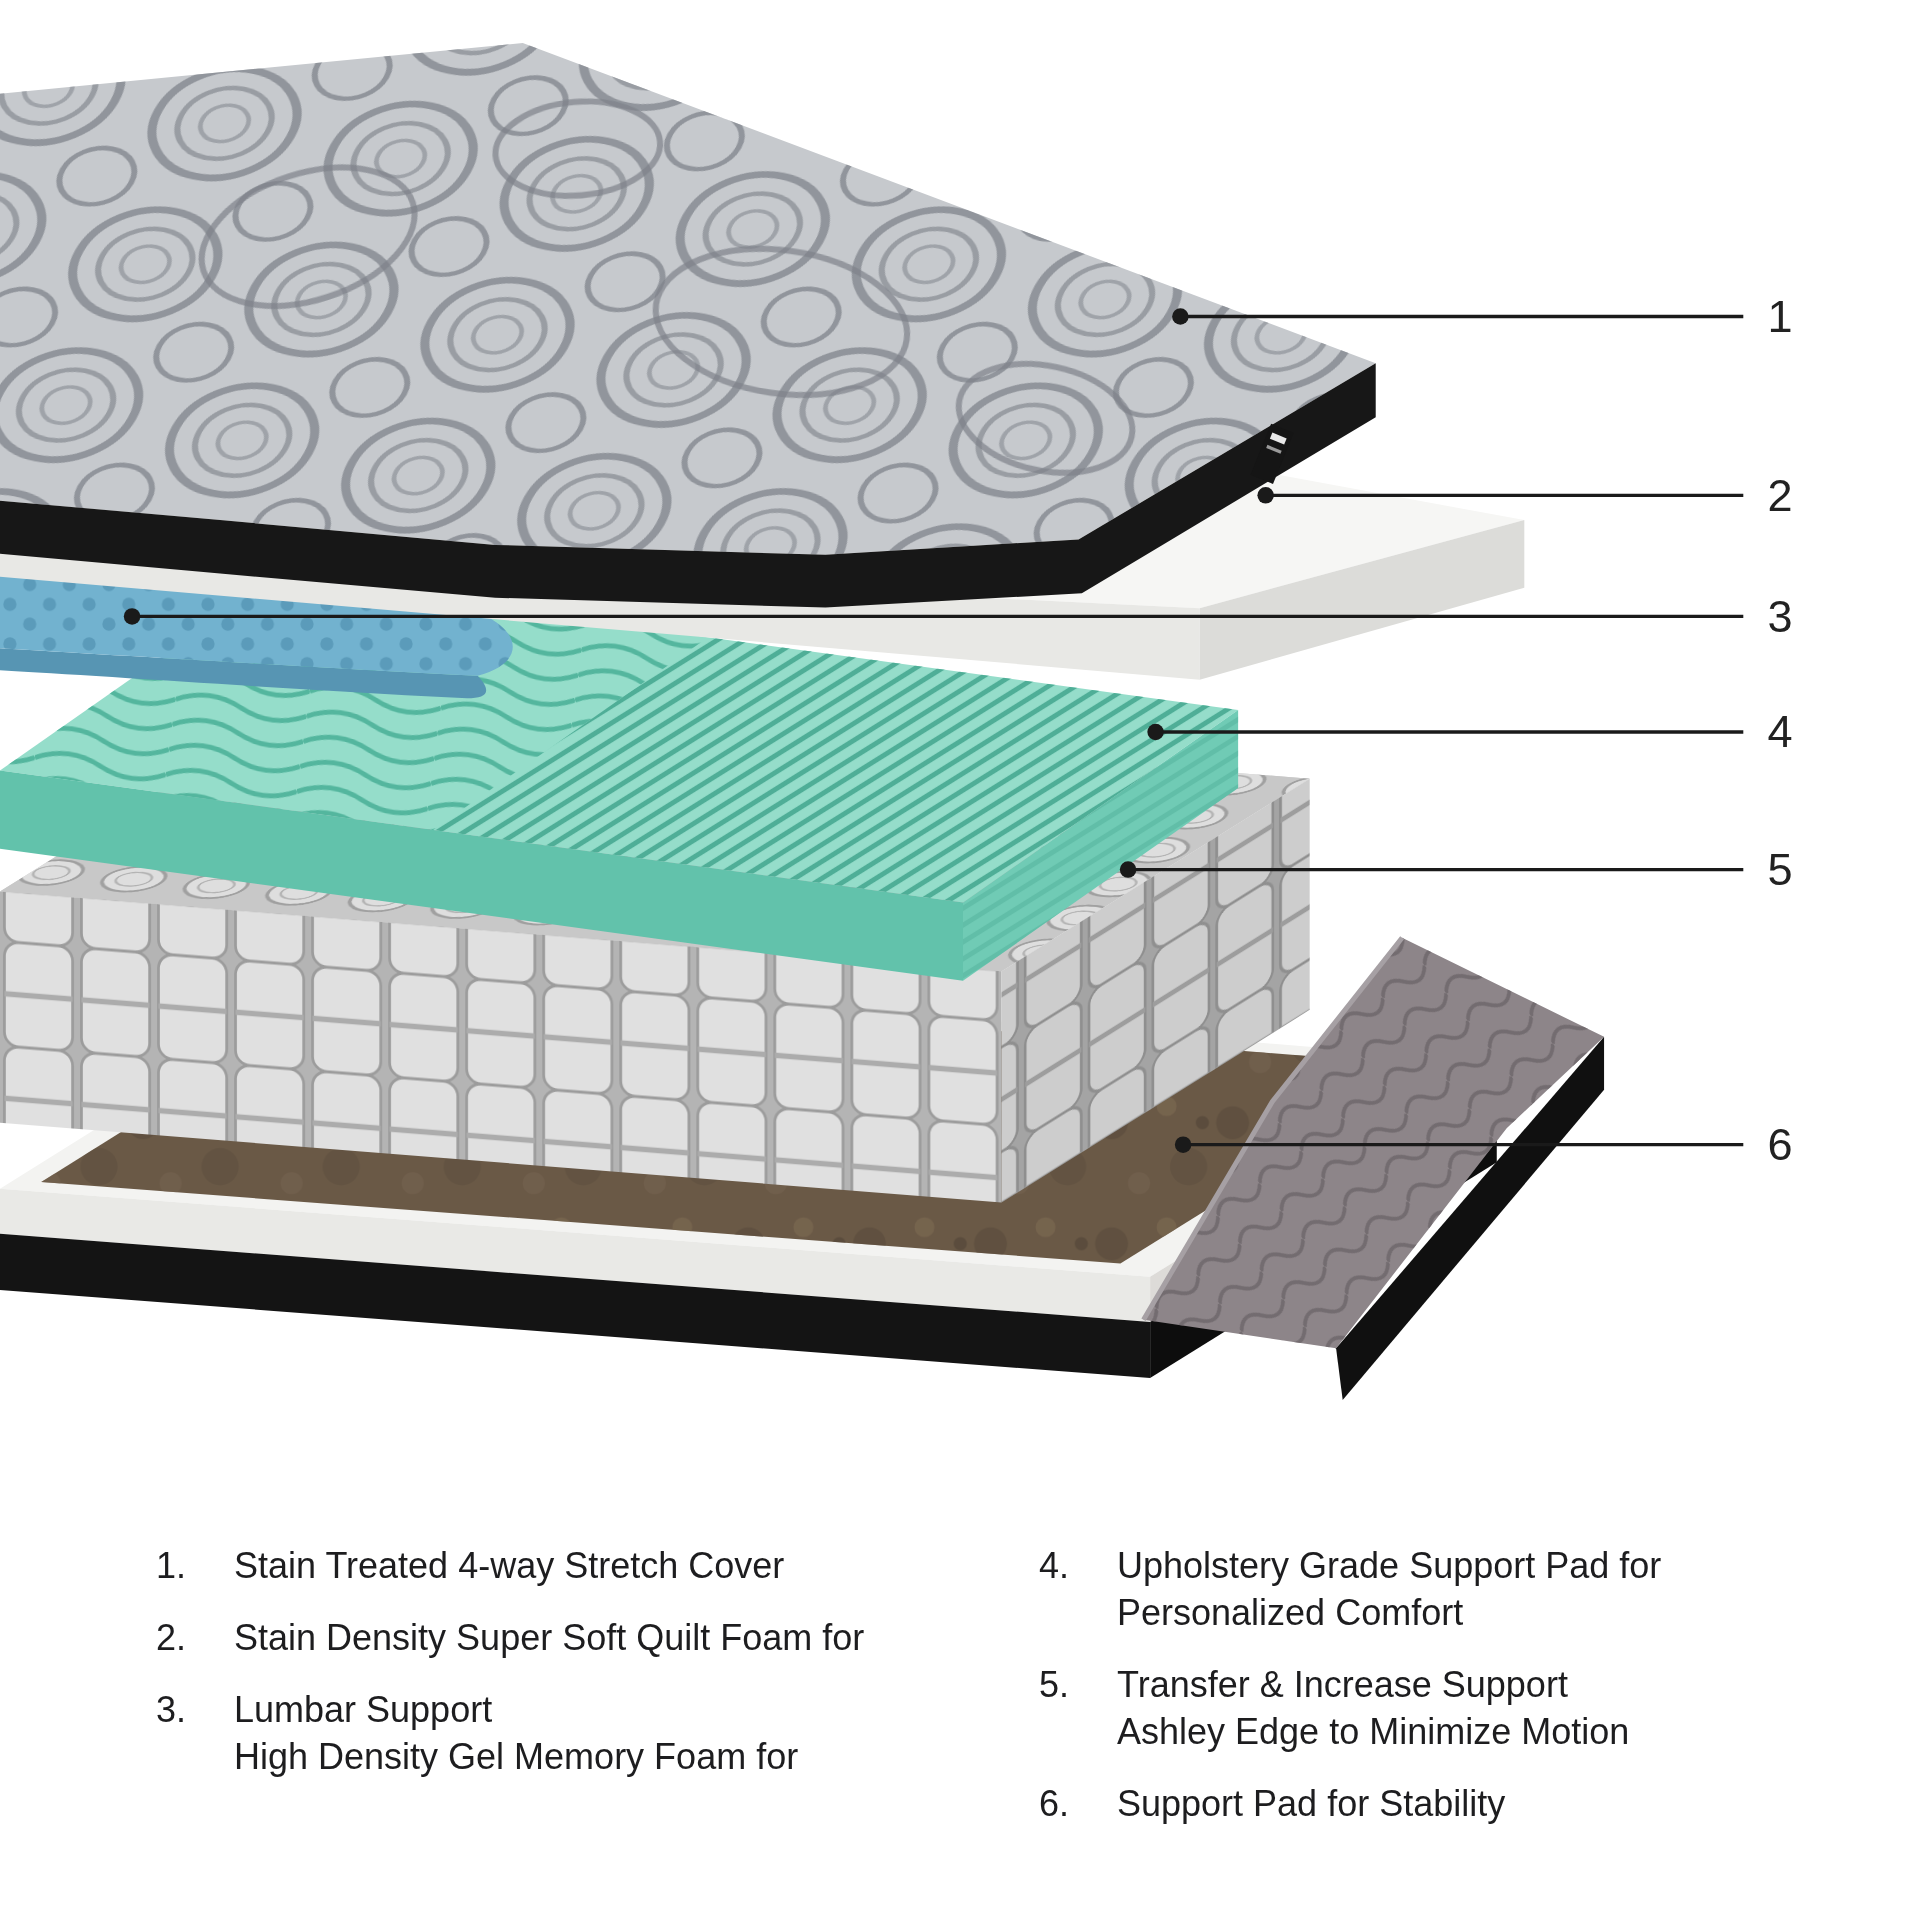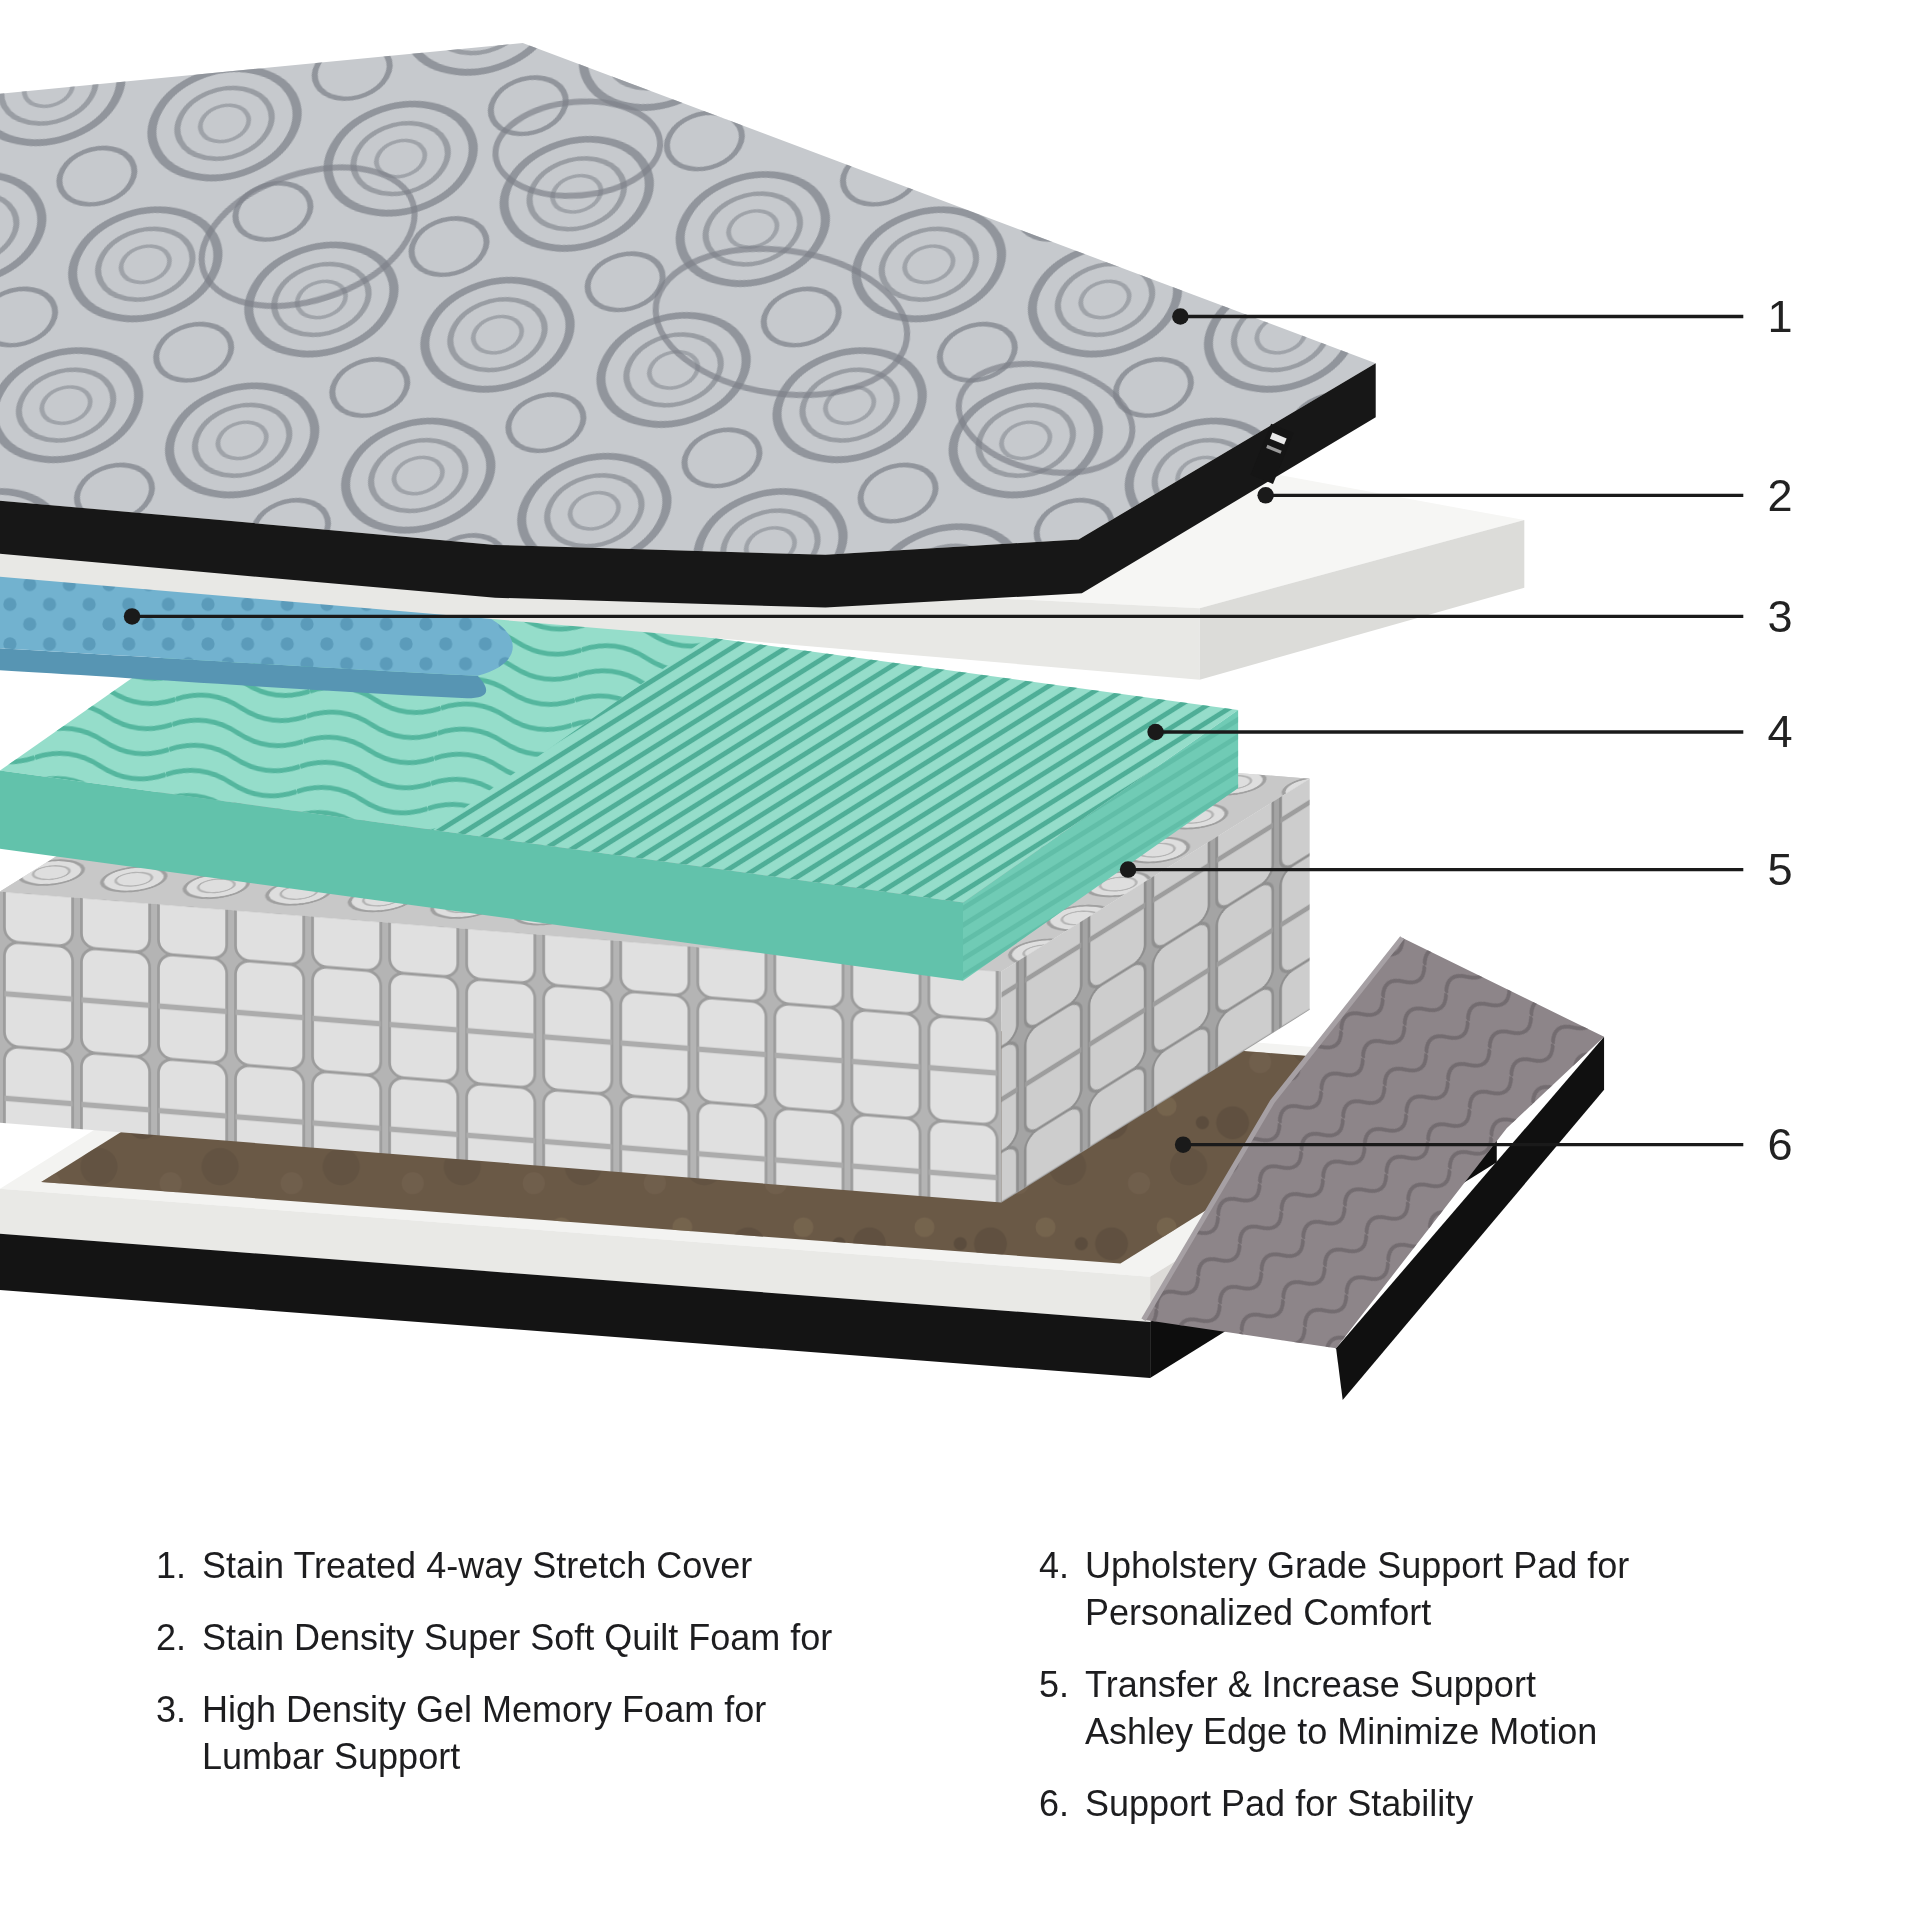--- a/index.html
+++ b/index.html
@@ -9,21 +9,21 @@
   }
   .stage{position:absolute;inset:0;}
   svg{display:block;}
   svg text.callout-num{font-family:"Liberation Sans",sans-serif;font-size:82px;fill:#222;}
   .legend{position:absolute;top:1542px;left:0;width:1926px;height:384px;}
   .legend-column{position:absolute;top:0;}
   .legend-column.left{left:156px;width:825px;}
   .legend-column.right{left:1039px;width:859px;}
   .legend-item{display:flex;margin-bottom:25px;font-size:36px;line-height:47px;color:#1d1d1f;}
   .legend-item .num{width:46px;flex:none;}
-  .legend-item .lines{flex:1;}
+  .legend-item .lines{flex:1;margin-left:32px;}
   .legend-item .b{font-weight:400;}
 </style>
 </head>
 <body>
 
 <div class="stage">
 <svg width="1926" height="1541" viewBox="0 0 3500 2800">
   <defs>
     <pattern id="quilt" width="320" height="320" patternUnits="userSpaceOnUse" patternTransform="matrix(1,0.2,-0.45,0.8,0,0)">
       <circle cx="160" cy="160" r="120" fill="none" stroke="#8b8f96" stroke-width="15"></circle>
@@ -178,22 +178,22 @@
       </div>
       <div class="legend-item">
         <span class="num">2.</span>
         <div class="lines">
           <div class="line"><span>Stain Density </span><span class="b">Super Soft</span><span> Quilt Foam for</span></div>
         </div>
       </div>
       <div class="legend-item">
         <span class="num">3.</span>
         <div class="lines">
+          <div class="line"><span>Lumbar Support</span></div>
           <div class="line"><span>High Density Gel Memory Foam for</span></div>
-          <div class="line"><span>Lumbar Support</span></div>
         </div>
       </div>
     </div>
   <div class="legend-column right">
       <div class="legend-item">
         <span class="num">4.</span>
         <div class="lines">
           <div class="line"><span>Upholstery Grade Support Pad for</span></div>
           <div class="line"><span>Personalized Comfort</span></div>
         </div>

